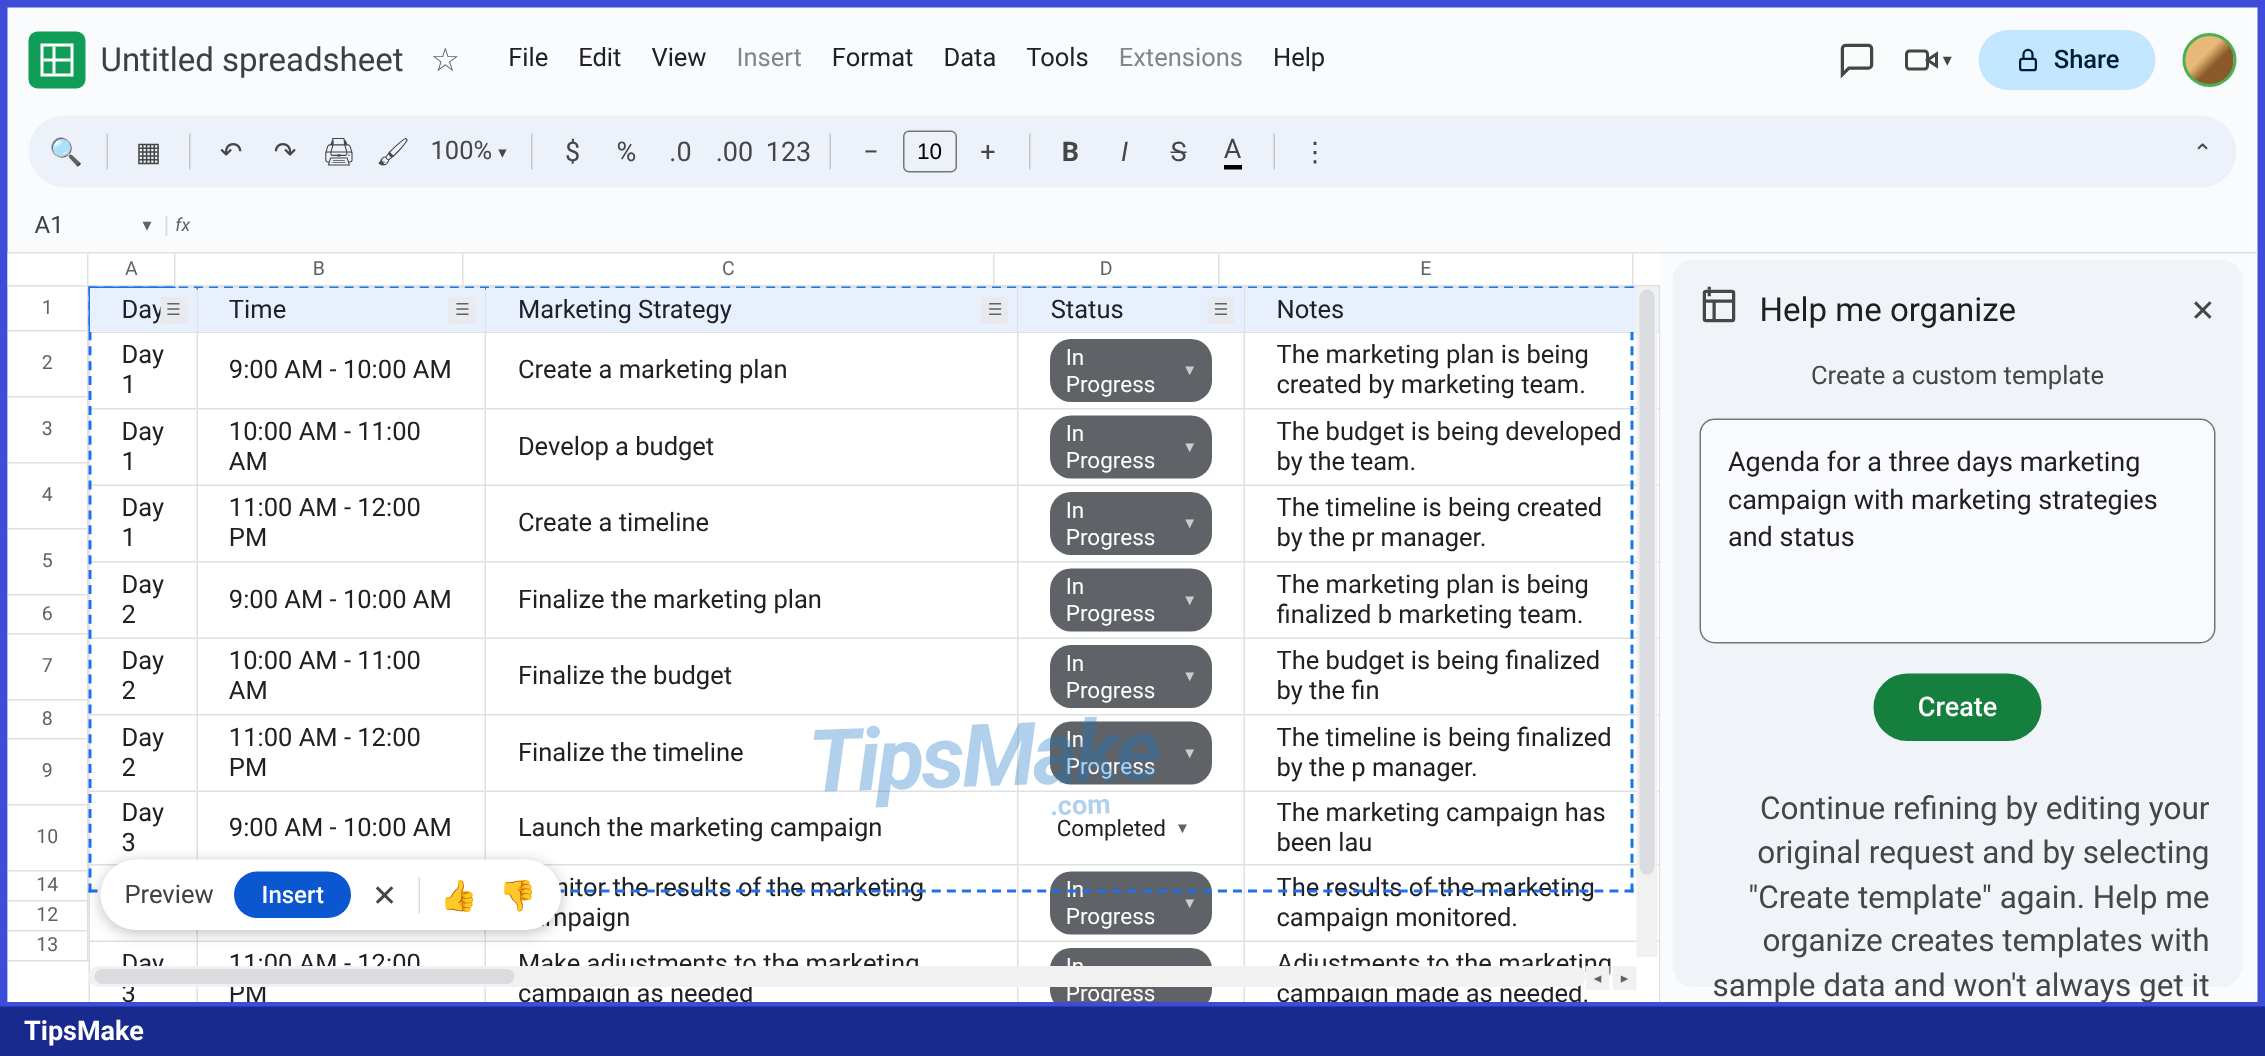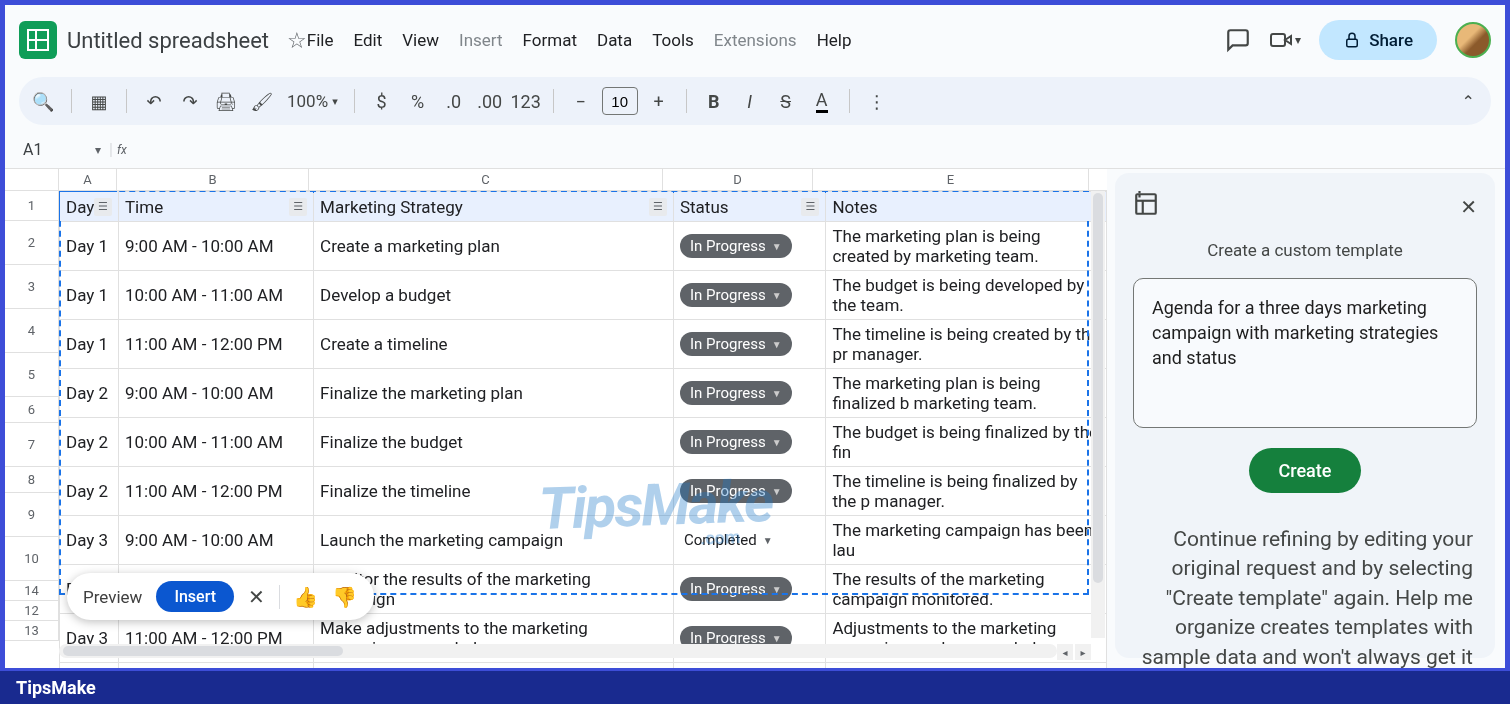--- a/index.html
+++ b/index.html
@@ -9,21 +9,21 @@
 
 .header { display: flex; align-items: center; padding: 6px 14px 0 14px; height: 64px; }
 .logo-box { width: 38px; height: 38px; background: #0f9d58; border-radius: 6px; display: flex; align-items: center; justify-content: center; margin-right: 10px; }
 .logo-grid { width: 22px; height: 22px; border: 2px solid #fff; position: relative; }
 .logo-grid::before { content: ""; position: absolute; top: 50%; left: 0; right: 0; height: 2px; background: #fff; transform: translateY(-50%); }
 .logo-grid::after { content: ""; position: absolute; left: 33%; top: 0; bottom: 0; width: 2px; background: #fff; }
 .header-main { flex: 1; display: flex; }
 .title-row { display: flex; align-items: center; gap: 18px; }
 .doc-title { font-size: 22px; color: #3c4043; font-weight: 400; }
 .star-btn { color: #5f6368; font-size: 22px; cursor: pointer; }
-.menubar { display: flex; gap: 20px; font-size: 17px; color: #202124; margin-top: 2px; }
+.menubar { display: flex; gap: 20px; font-size: 17px; color: #202124; margin-top: 2px; margin-left: 32px; }
 .menubar .menu-item { cursor: pointer; }
 .menubar .disabled { color: #80868b; }
 .header-right { display: flex; align-items: center; gap: 18px; }
 .icon-btn { color: #444746; font-size: 22px; cursor: pointer; display: flex; align-items: center; }
 .share-btn { background: #c2e7ff; border-radius: 40px; padding: 10px 24px; display: flex; align-items: center; gap: 8px; font-size: 17px; color: #001d35; font-weight: 500; }
 .avatar { width: 36px; height: 36px; border-radius: 50%; background: linear-gradient(135deg, #e8b878 40%, #8b5a2b 60%); border: 2px solid #4caf50; }
 
 
 .toolbar-wrap { padding: 8px 14px; }
 .toolbar { background: #edf2fa; border-radius: 40px; padding: 6px 10px; display: flex; align-items: center; gap: 6px; height: 48px; position: relative; }
@@ -49,21 +49,21 @@
 
 .grid-body { display: flex; }
 .row-headers { width: 54px; }
 .row-h { height: 44px; border-bottom: 1px solid #e0e0e0; border-right: 1px solid #e0e0e0; display: flex; align-items: center; justify-content: center; font-size: 13px; color: #5f6368; }
 .row-h.hdr { height: 30px; }
 .row-h.r5 { height: 44px; } .row-h.r6 { height: 26px; } .row-h.r8 { height: 26px; } .row-h.r10 { height: 44px; }
 .row-h.small { height: 20px; }
 
 .cells { flex: 1; position: relative; }
 .data-table { border-collapse: collapse; width: 100%; }
-.data-table td { border: 1px solid #e0e0e0; padding: 4px 6px; font-size: 17px; color: #202124; vertical-align: middle; height: 44px; }
+.data-table td { border: 1px solid #e0e0e0; padding: 4px 21px; font-size: 17px; color: #202124; vertical-align: middle; height: 44px; }
 .data-table tr.hdr-row td { height: 30px; font-weight: 400; position: relative; }
 .data-table tr.r6 td, .data-table tr.r8 td { height: 26px; }
 .data-table tr.small td { height: 20px; }
 td.cA { width: 58px; } td.cB { width: 192px; } td.cC { width: 354px; } td.cD { width: 150px; } td.cE { width: 276px; }
 
 .filter-icon { position: absolute; right: 6px; top: 50%; transform: translateY(-50%); width: 18px; height: 18px; background: #e8eaed; display: flex; align-items: center; justify-content: center; border-radius: 2px; font-size: 11px; color: #5f6368; }
 
 .status-pill { background: #5f6368; color: #fff; border-radius: 14px; padding: 3px 10px; font-size: 15px; display: inline-flex; align-items: center; gap: 6px; }
 .status-pill .dd-arrow { font-size: 10px; color: #ccc; }
 .status-pill.completed { background: transparent; color: #202124; padding-left: 4px; }
@@ -373,20 +373,21 @@
     </div>
 
     <div class="side-panel">
       <div class="sp-header">
         <span><svg width="26" height="26" viewBox="0 0 24 24" fill="none" stroke="#444746" stroke-width="2">
               <rect x="3" y="3" width="18" height="18" rx="1"></rect>
               <line x1="3" y1="9" x2="21" y2="9"></line>
               <line x1="9" y1="9" x2="9" y2="21"></line>
               <path d="M6 3v3M6 0v2" stroke-width="2"></path>
             </svg></span>
+        <span>Help me organize</span>
         <span class="sp-close">✕</span>
       </div>
       <div class="sp-subtitle">Create a custom template</div>
       <div class="prompt-box">Agenda for a three days marketing campaign with marketing strategies and status</div>
       <div class="create-btn">Create</div>
       <div class="sp-footer"><span>Continue refining by editing your original request and by selecting "Create template" again. Help me organize creates templates with sample data and won't always get it right. Soon, Help me organize will be able to accurately edit and analyze content in your spreadsheet. </span><a>Learn more</a></div>
     </div>
   </div>
 </div>
 

